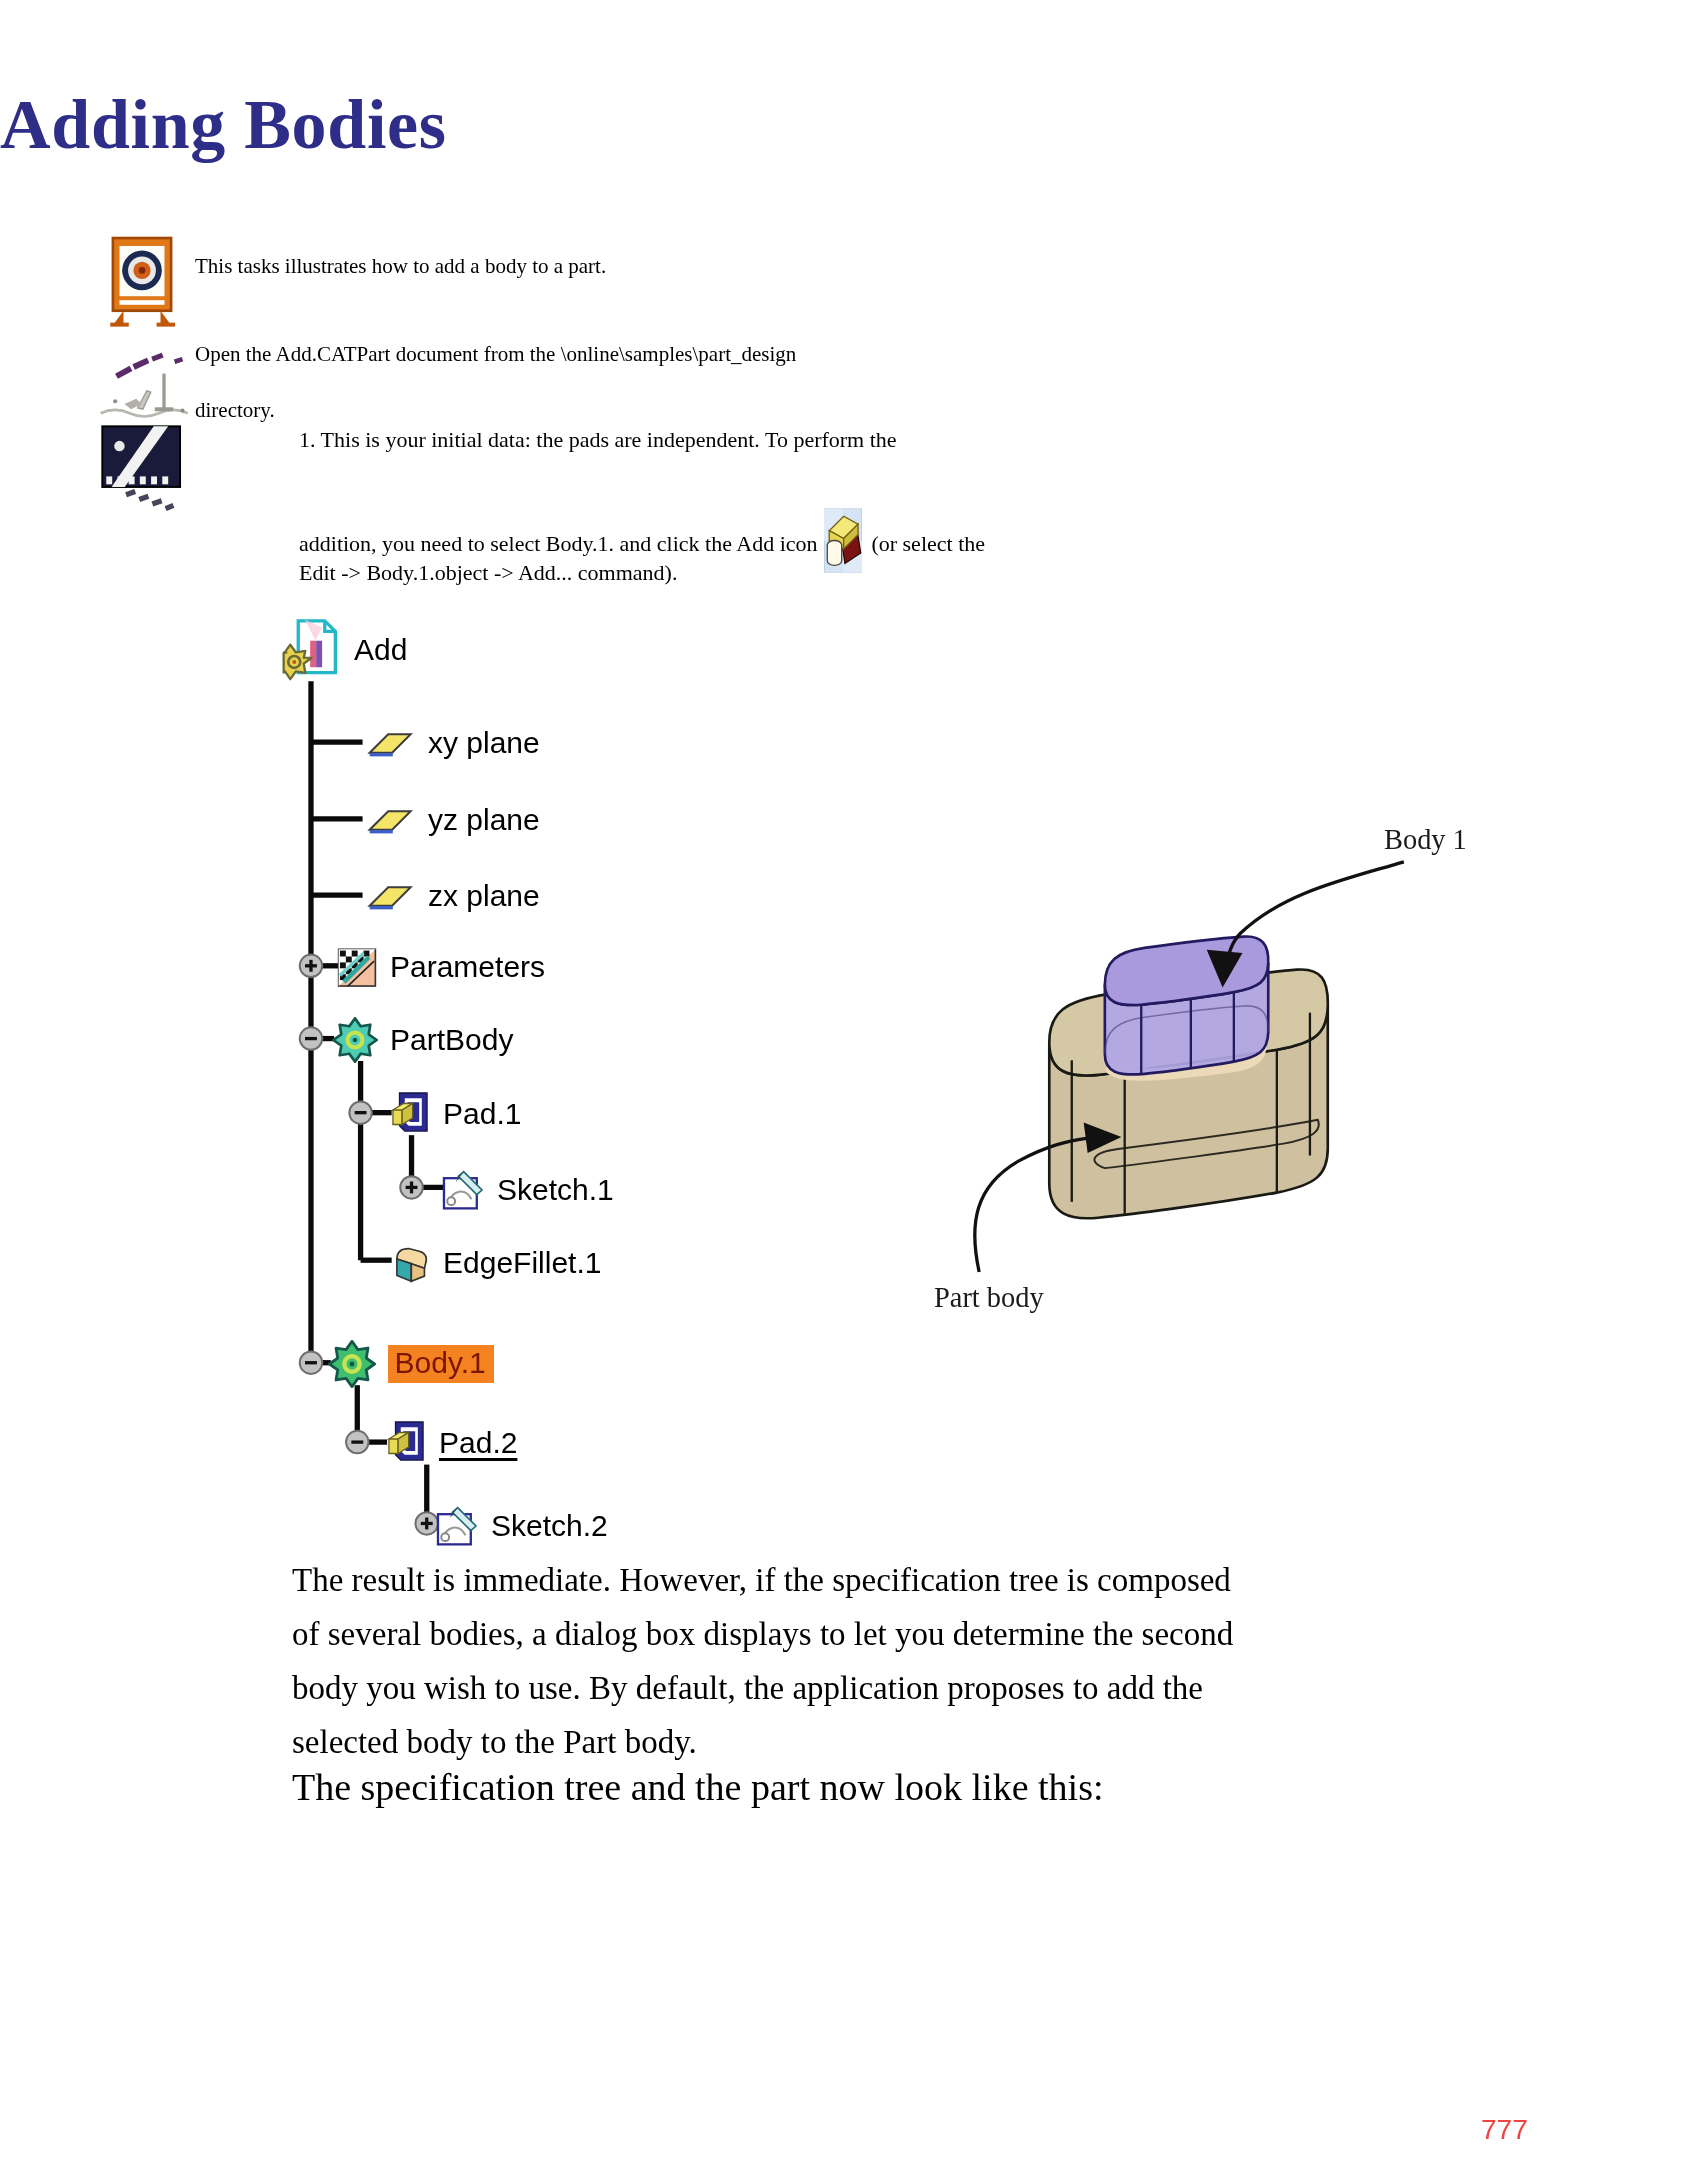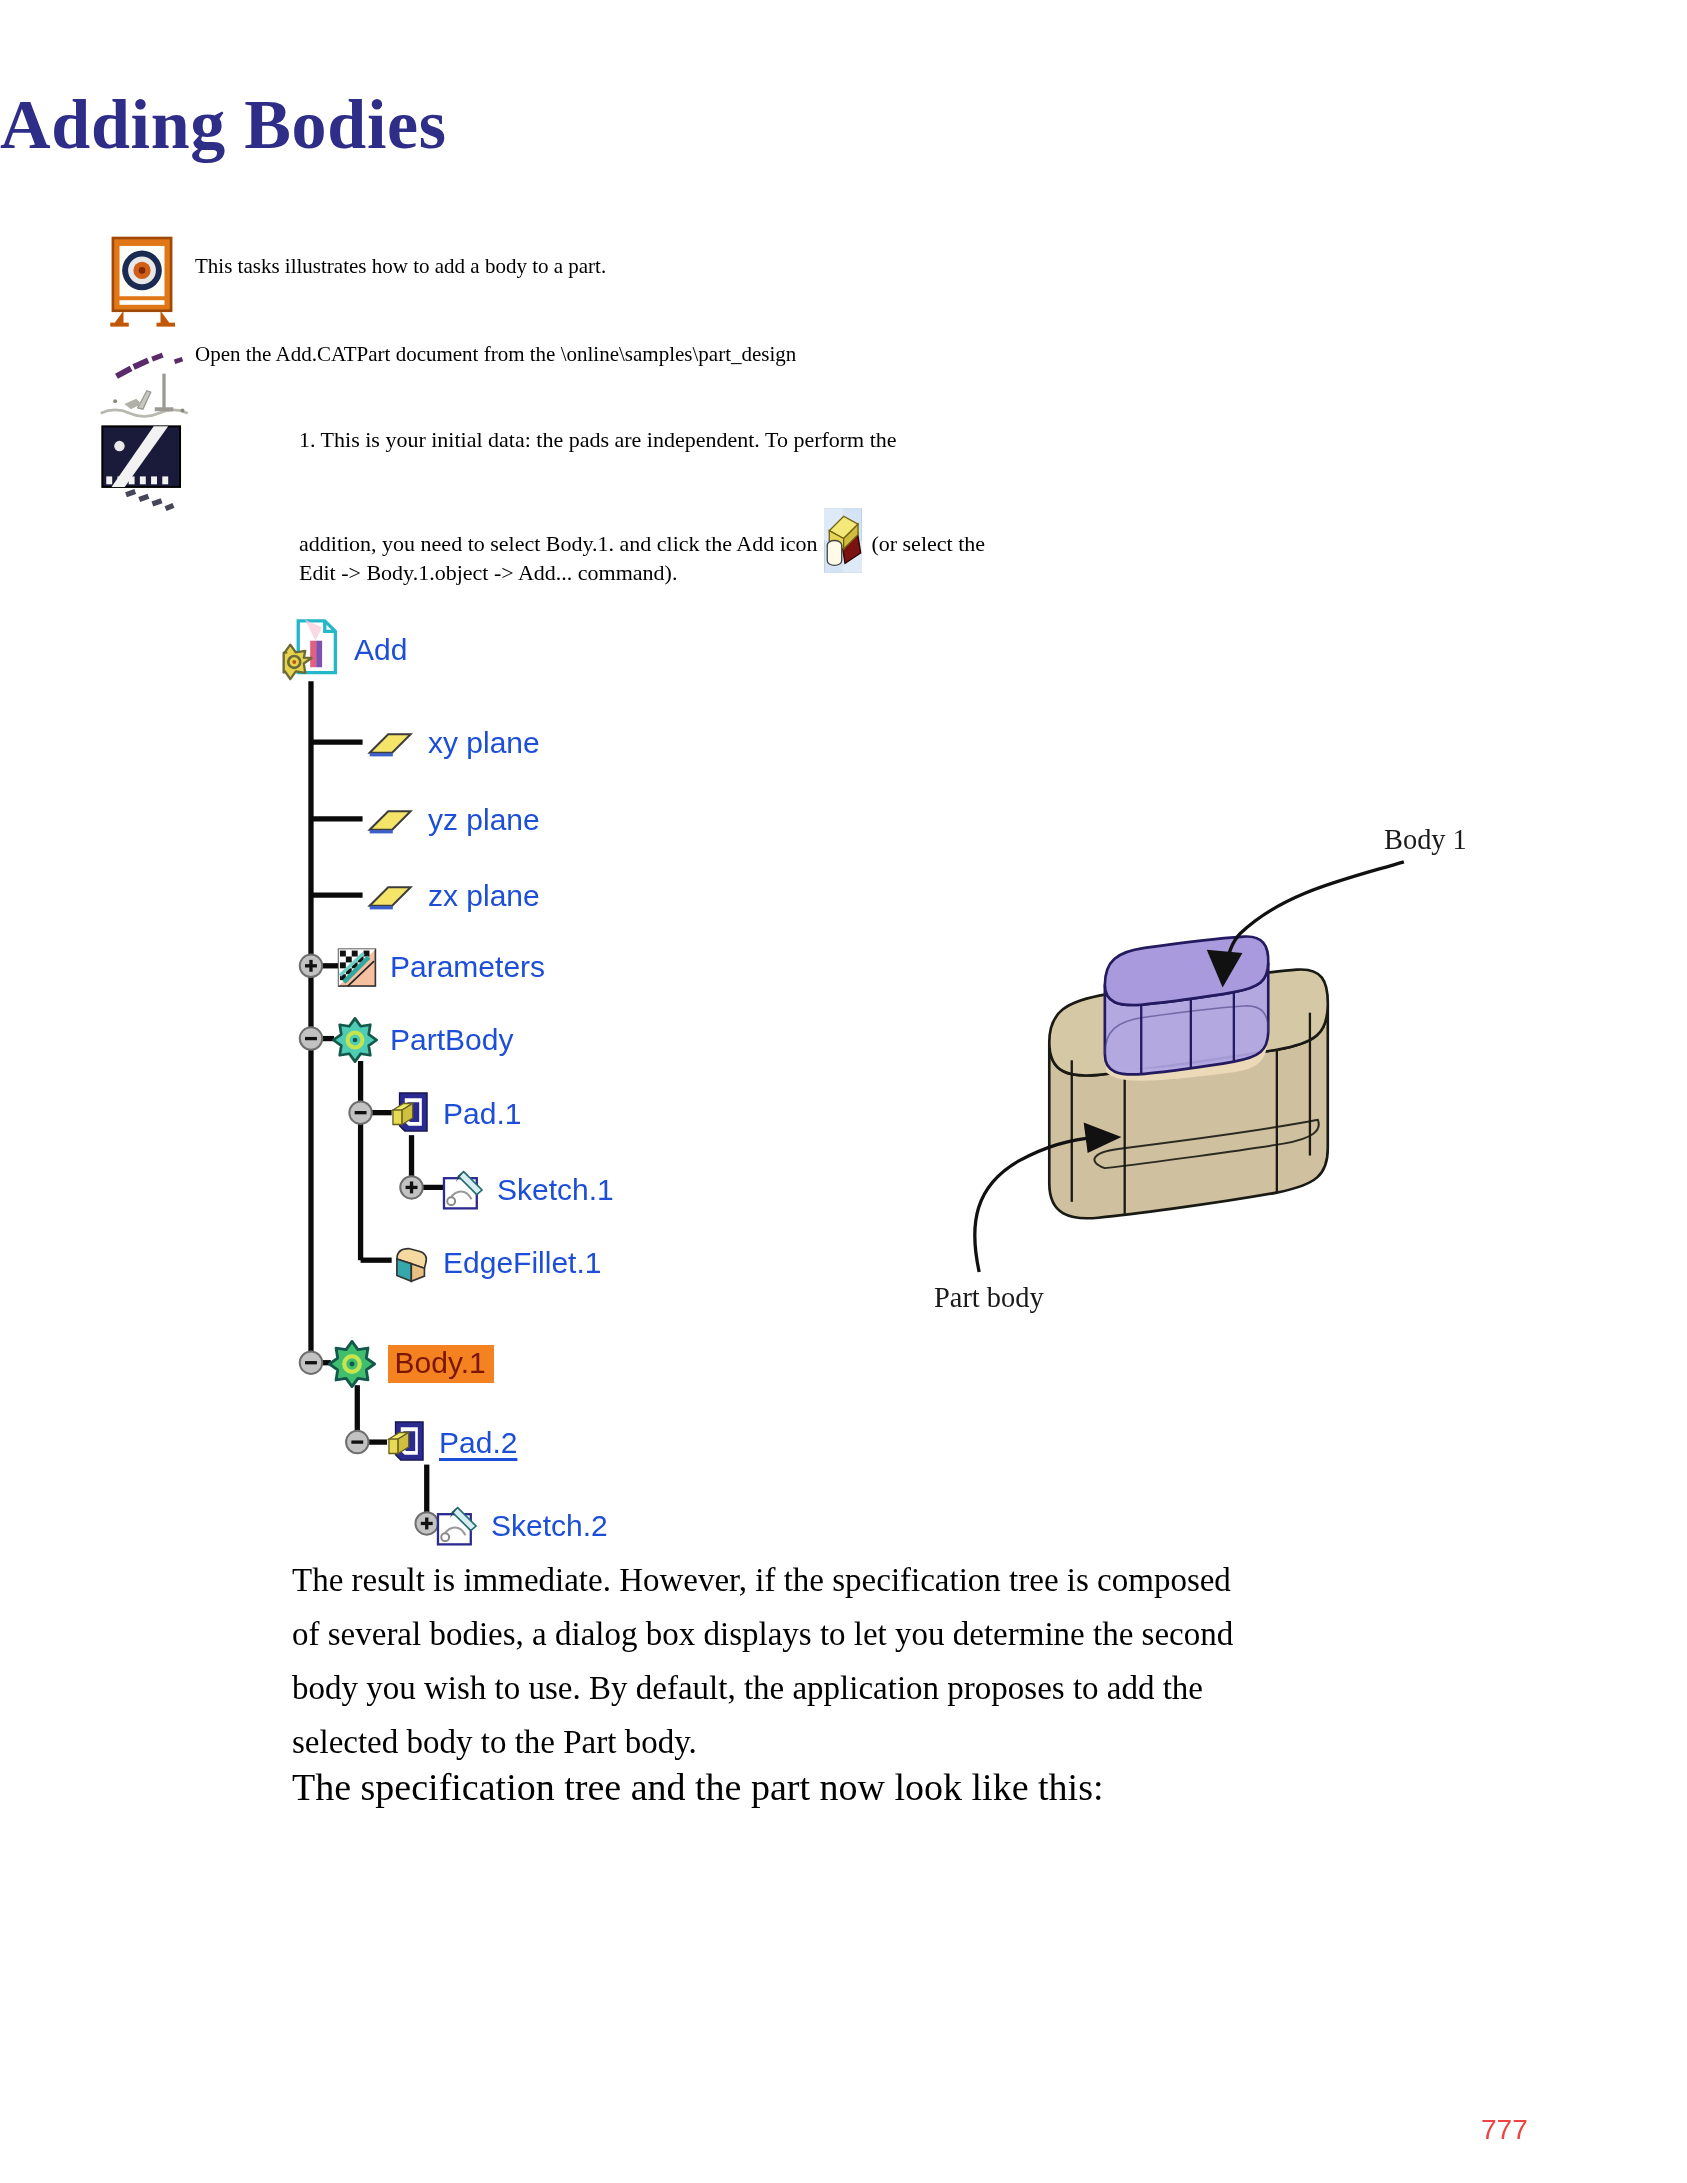--- a/index.html
+++ b/index.html
@@ -22,21 +22,21 @@
   .s1{top:427px;}
   .s2{top:508px;}
   .s3{top:560px;}
   .inline-icon{display:inline-block;vertical-align:-22.5px;margin:0 9.3px 0 6.6px;}
   .closing{position:absolute;left:292px;top:1553px;font-size:33px;line-height:54px;white-space:nowrap;}
   .final-line{position:absolute;left:292px;top:1765px;font-size:38px;white-space:nowrap;}
   .page-number{position:absolute;left:1481px;top:2114px;font-family:"Liberation Sans",sans-serif;font-size:28px;color:#ef4444;}
   
   .tree-layer{position:absolute;left:0;top:0;width:1687px;height:2183px;pointer-events:none;}
   .trow{position:absolute;display:flex;align-items:center;gap:12px;height:50px;}
-  .tlabel{font-family:"Liberation Sans",sans-serif;font-size:30px;color:#1d4ed8;white-space:nowrap;}
+  .tlabel{font-family:"Liberation Sans",sans-serif;font-size:30px;color:#000000;white-space:nowrap;}
   .tlabel.hl{background:#f58220;color:#7a1500;padding:1.3px 8px 2.6px 6.6px;}
   .tlabel.ul{text-decoration:underline;text-decoration-thickness:2.6px;text-underline-offset:5.3px;text-align:center;}
   
   .fig-label{position:absolute;font-family:Liberation Serif, serif;font-size:28.4px;color:#1a1a1a;white-space:nowrap;}
 </style>
 </head>
 <body>
 
 <svg width="0" height="0" style="position:absolute">
   <defs>
@@ -158,20 +158,21 @@
     <line x1="58" y1="113" x2="72" y2="108"></line>
     <line x1="78" y1="120" x2="92" y2="115"></line>
     <line x1="98" y1="127" x2="110" y2="122"></line>
   </g>
 </svg>
 
 <div class="par p1">This tasks illustrates how to add a body to a part.</div>
 
 <div class="par p2">
   <div>Open the Add.CATPart document from the \online\samples\part_design</div>
+  <div>directory.</div>
 </div>
 
 <div class="step s1">1. This is your initial data: the pads are independent. To perform the</div>
 <div class="step s2">
   <span>addition, you need to select Body.1. and click the Add icon</span><span class="inline-icon"><svg width="38" height="65" viewBox="0 0 58 98">
         <use href="#sym-addboolean"></use>
       </svg></span><span>(or select the</span>
 </div>
 <div class="step s3">Edit -&gt; Body.1.object -&gt; Add... command).</div>
 

